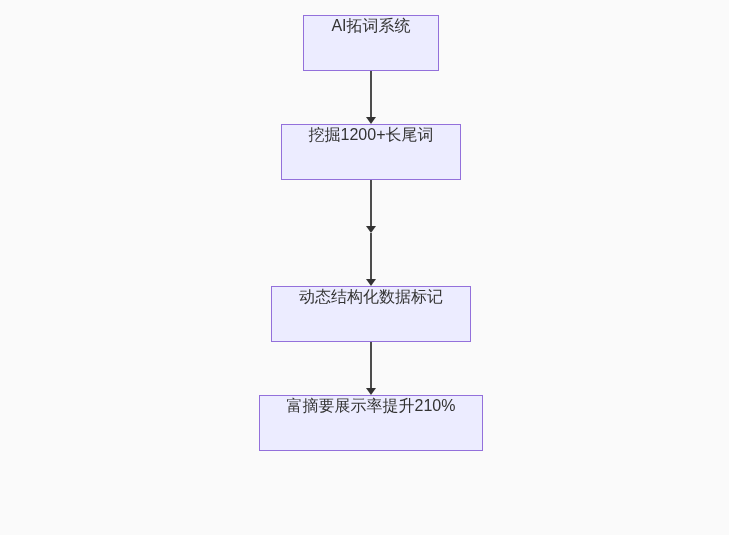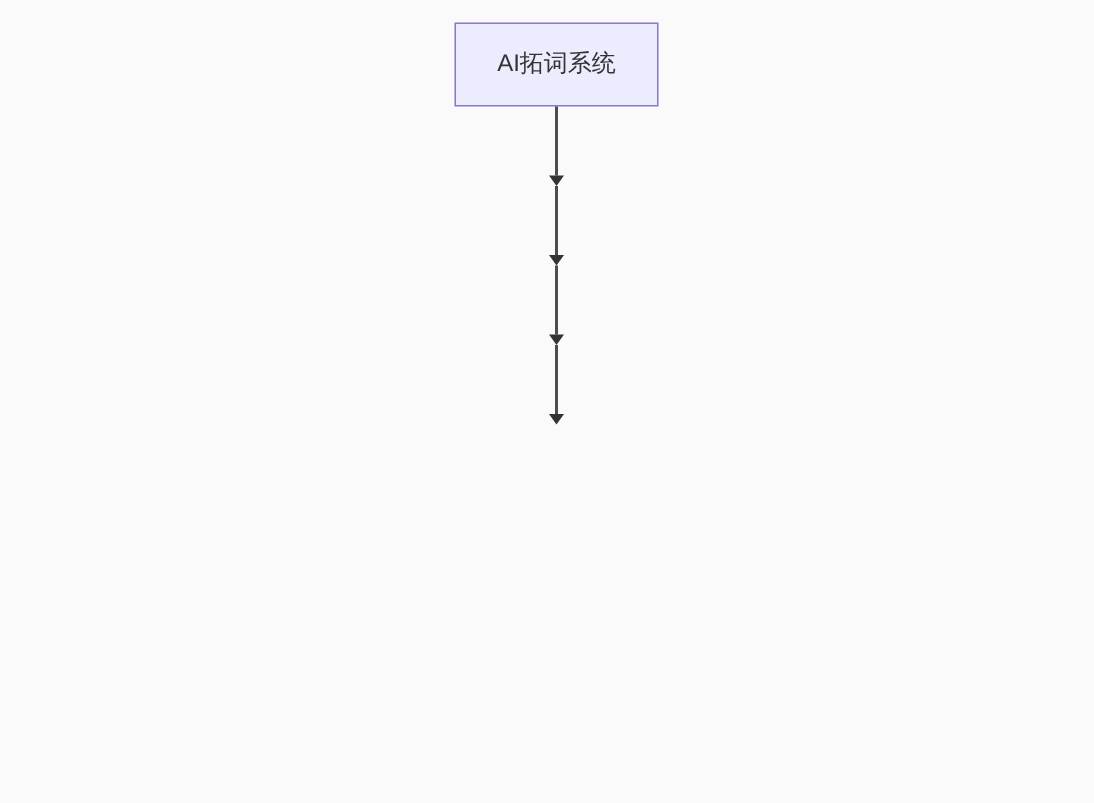--- a/index.html
+++ b/index.html
@@ -24,21 +24,20 @@
     padding-top: 15px;
     padding-left: 13px; 
   }
 
   .node {
     background: #ececff;
     border: 1px solid #9370db;
     min-height: 56px;
     padding: 0 27px;
     display: flex;
-    align-items: center;
     justify-content: center;
     flex: 0 0 auto;
   }
 
   .node .node-label {
     font-size: 16px;
     color: #333333;
     white-space: nowrap;
     line-height: 1.2;
   }
@@ -73,32 +72,41 @@
 
   <div class="node">
     <span class="node-label">AI拓词系统</span>
   </div>
 
   <div class="arrow">
     <div class="arrow-line"></div>
     <div class="arrow-head"></div>
   </div>
 
+  <div class="node">
+    <span class="node-label">挖掘1200+长尾词</span>
+  </div>
 
   <div class="arrow">
     <div class="arrow-line"></div>
     <div class="arrow-head"></div>
   </div>
 
 
   <div class="arrow">
     <div class="arrow-line"></div>
     <div class="arrow-head"></div>
   </div>
 
+  <div class="node">
+    <span class="node-label">动态结构化数据标记</span>
+  </div>
 
   <div class="arrow">
     <div class="arrow-line"></div>
     <div class="arrow-head"></div>
   </div>
 
+  <div class="node">
+    <span class="node-label">富摘要展示率提升210%</span>
+  </div>
 
 </div>
 
 </body></html>

